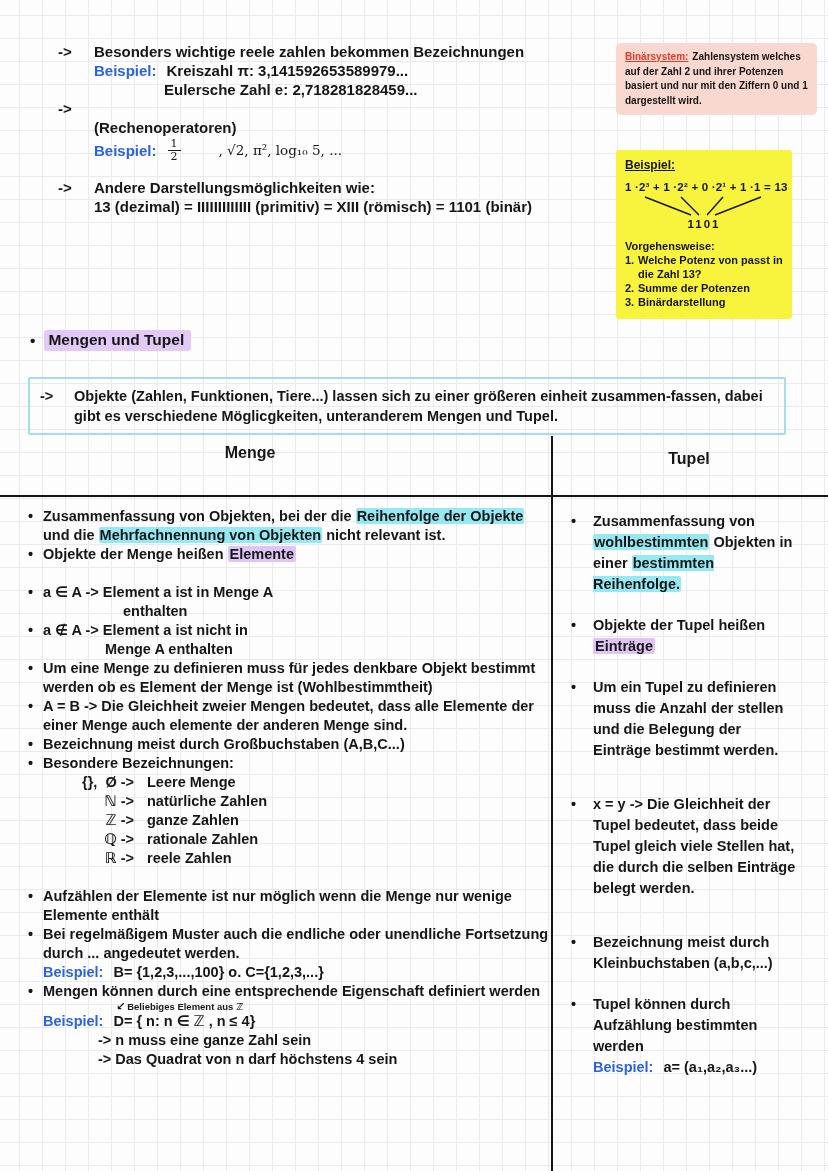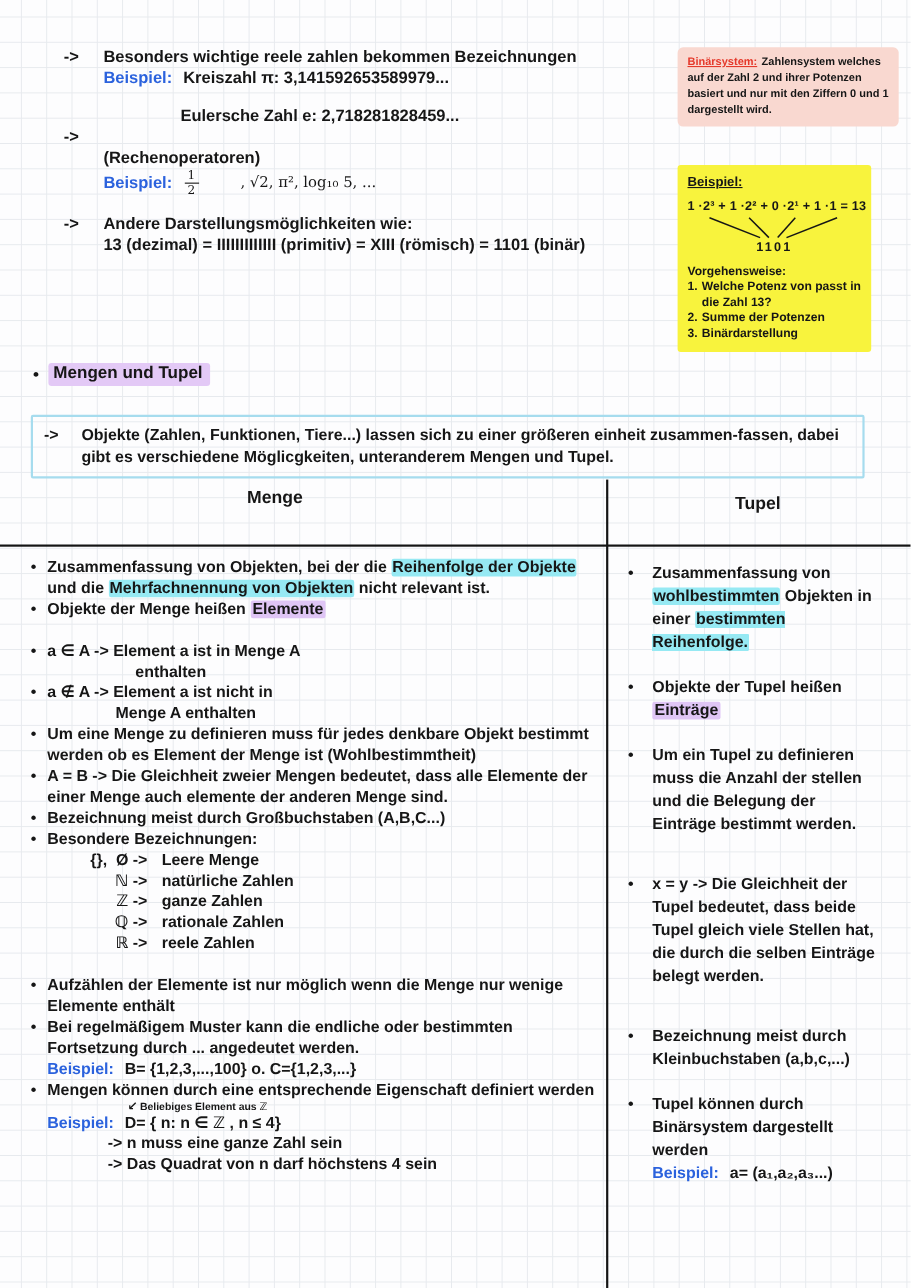--- a/index.html
+++ b/index.html
@@ -8,21 +8,21 @@
     font-family:"Liberation Sans","DejaVu Sans",sans-serif;font-weight:700;color:#161616;
     background-color:#fdfdfe;
     background-image:linear-gradient(#e7eaee 1px,transparent 1px),linear-gradient(90deg,#e7eaee 1px,transparent 1px);
     background-size:23px 23px;background-position:-4px -8px;
   }
   
   .top-notes{position:absolute;left:58px;top:42px;width:560px;font-size:15px;line-height:19px;}
   .nrow{display:flex;}
   .arr{flex:none;width:36px;}
   .ind1{padding-left:36px;}
-  .ind2{padding-left:106px;margin-top:16px;}
+  .ind2{padding-left:106px;}
   .blab{color:#2b62dd;margin-right:10px;flex:none;}
   .mt14{margin-top:15px;}
   .nowrap{white-space:nowrap;}
   .mathtxt{font-family:"DejaVu Serif",serif;font-weight:400;font-size:13.5px;margin-left:37px;}
   .frac{display:inline-flex;flex-direction:column;vertical-align:middle;line-height:1.05;
     font-family:"DejaVu Serif",serif;font-weight:400;font-size:11px;text-align:center;margin:0 1px;}
   .fden{border-top:1px solid #161616;padding:0 3px;}
   .fnum{padding:0 3px;}
   
   .pink-box{position:absolute;left:616px;top:43px;width:201px;background:#f9d8d0;border-radius:5px;
@@ -232,21 +232,21 @@
       </div>
     </div>
 
     <div class="mp gap-t">
       <span class="mb">•</span>
       <div class="mt">Aufzählen der Elemente ist nur möglich wenn die Menge nur wenige Elemente enthält</div>
     </div>
 
     <div class="mp">
       <span class="mb">•</span>
-      <div class="mt">Bei regelmäßigem Muster kann die endliche oder bestimmten Fortsetzung durch ... angedeutet werden.</div>
+      <div class="mt">Bei regelmäßigem Muster auch die endliche oder unendliche Fortsetzung durch ... angedeutet werden.</div>
     </div>
     <div class="bsline">
       <span class="blab">Beispiel:</span>
       <span>B= {1,2,3,...,100} o. C={1,2,3,...}</span>
     </div>
 
     <div class="mp">
       <span class="mb">•</span>
       <div class="mt">Mengen können durch eine entsprechende Eigenschaft definiert werden</div>
     </div>
@@ -285,21 +285,21 @@
     </div>
 
     <div class="tp">
       <span class="tb">•</span>
       <div class="tt">Bezeichnung meist durch Kleinbuchstaben (a,b,c,...)</div>
     </div>
 
     <div class="tp">
       <span class="tb">•</span>
       <div class="tt">
-        <div>Tupel können durch Binärsystem dargestellt werden</div>
+        <div>Tupel können durch Aufzählung bestimmten werden</div>
         <div>
           <span class="blab">Beispiel:</span><span>a= (a₁,a₂,a₃...)</span>
         </div>
       </div>
     </div>
   </div>
 
 </div>
 
 </body></html>

